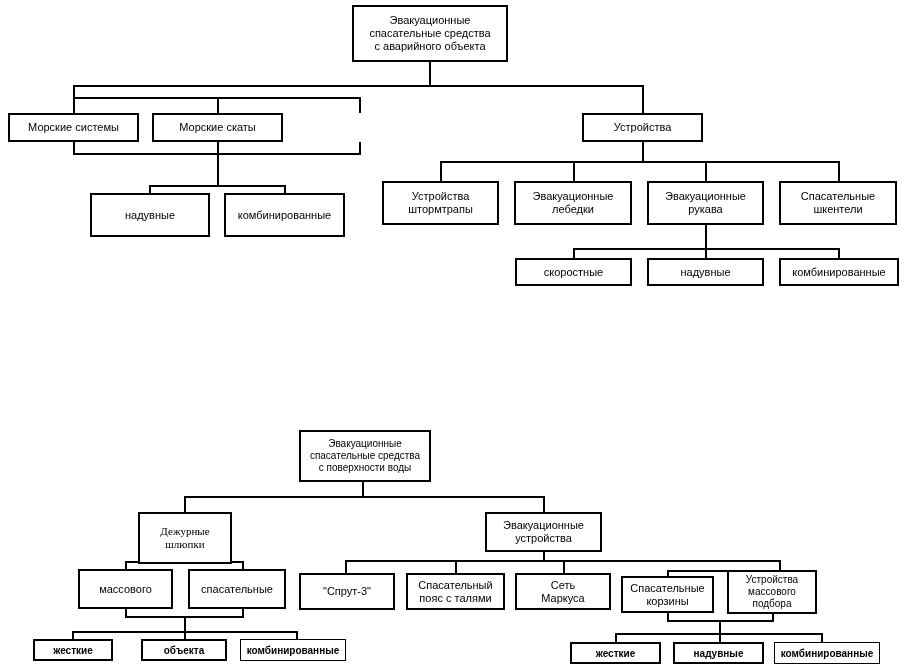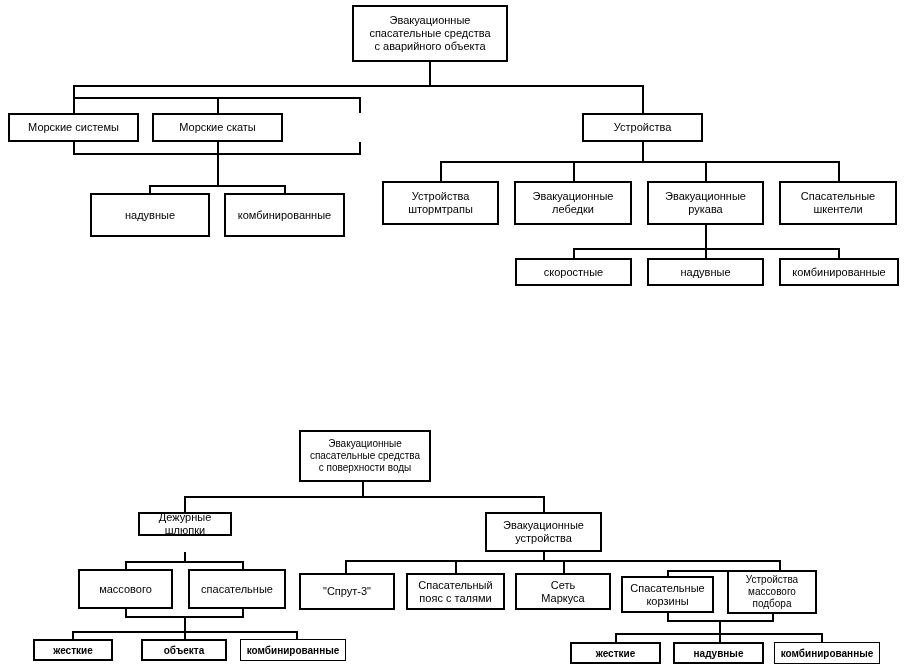--- a/index.html
+++ b/index.html
@@ -142,21 +142,21 @@
     <span class="txt">Эвакуационные
 спасательные средства
 с поверхности воды</span>
   </div>
 
   <div class="ln v" style="left:362px; top:482px; height:16px;"></div>
   <div class="ln h" style="left:184px; top:496px; width:361px;"></div>
   <div class="ln v" style="left:184px; top:496px; height:16px;"></div>
   <div class="ln v" style="left:543px; top:496px; height:16px;"></div>
 
-  <div class="node" style="left:138px; top:512px; width:94px; height:24px;">
+  <div class="node" style="left:138px; top:512px; width:94px; height:52px;font-family:Liberation Serif, serif;">
     <span class="txt">Дежурные
 шлюпки</span>
   </div>
   <div class="node" style="left:485px; top:512px; width:117px; height:40px;">
     <span class="txt">Эвакуационные
 устройства</span>
   </div>
 
   <div class="ln v" style="left:184px; top:552px; height:11px;"></div>
   <div class="ln h" style="left:125px; top:561px; width:119px;"></div>

